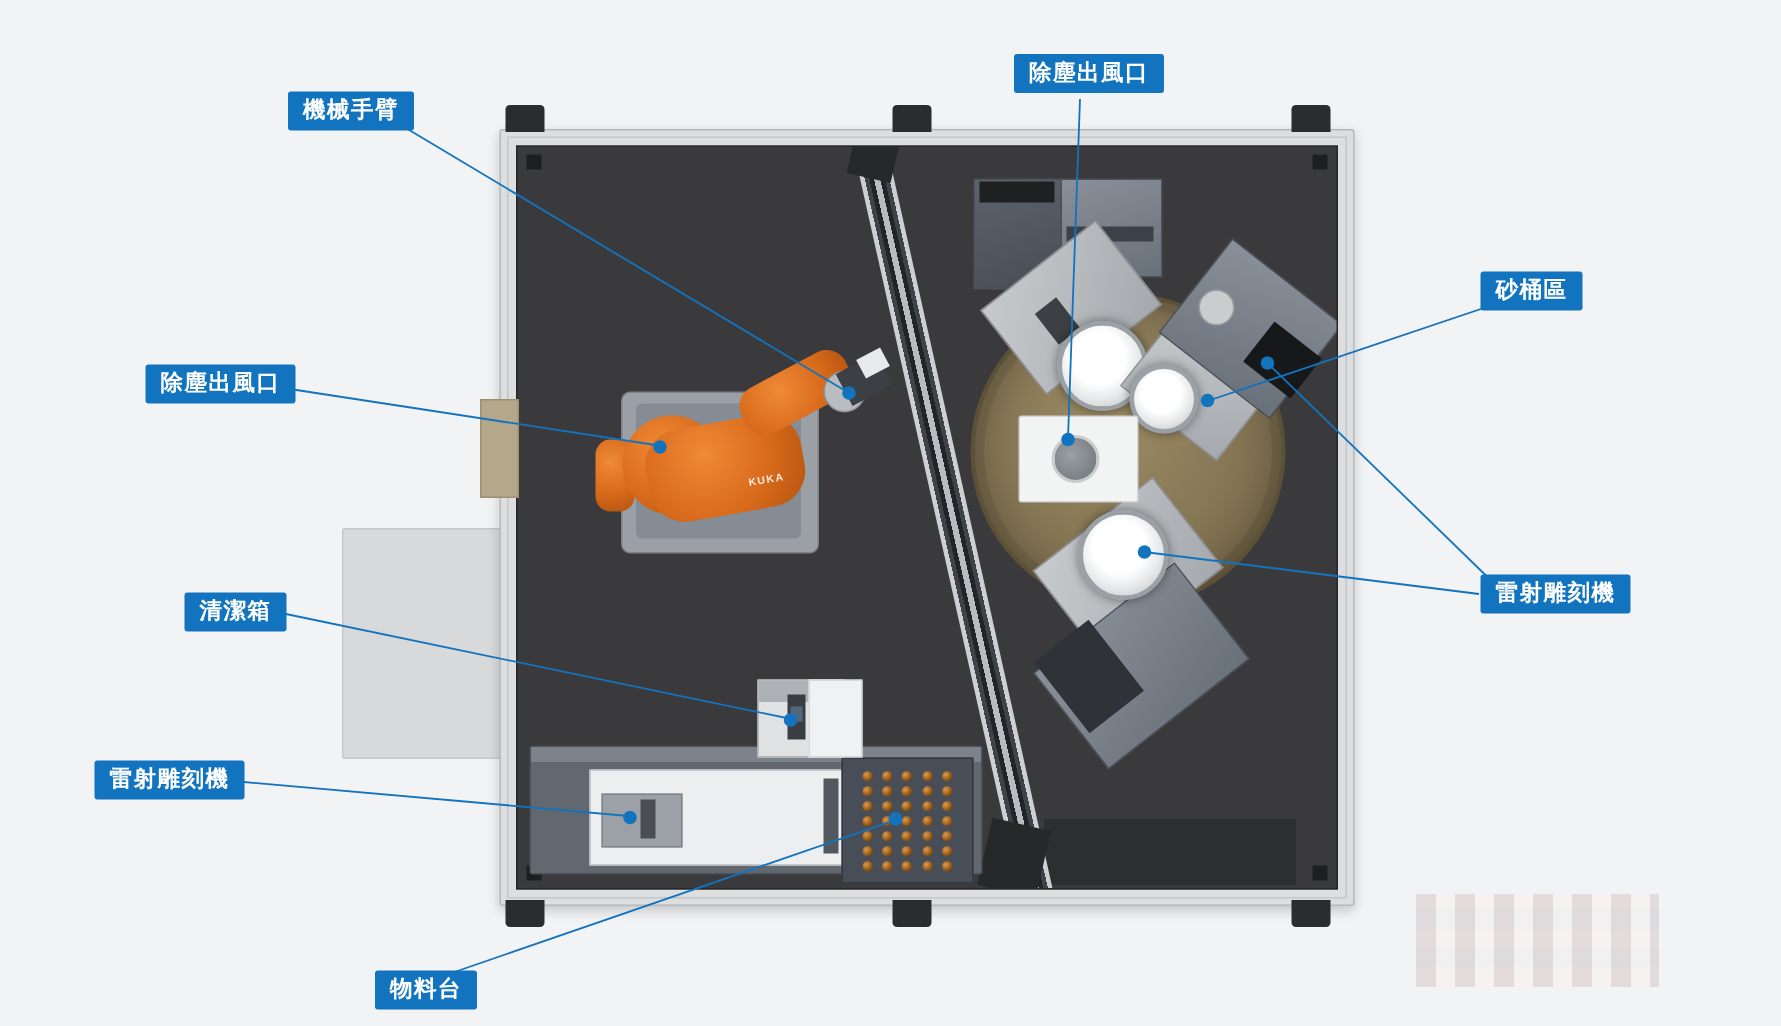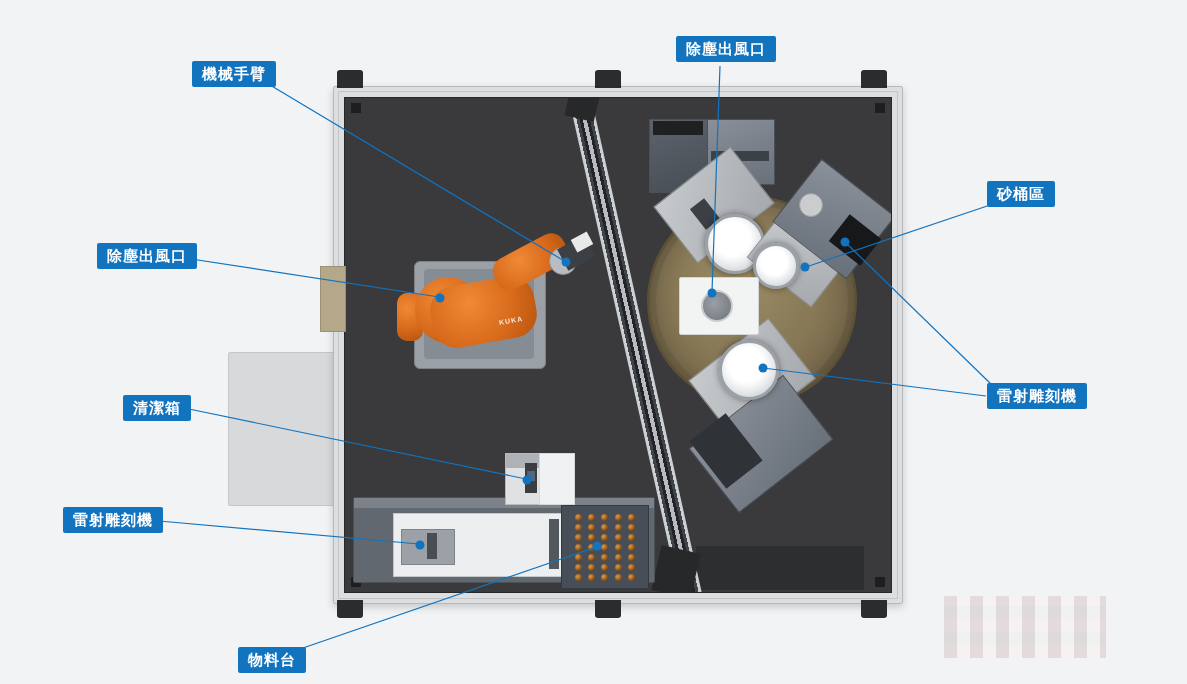--- a/index.html
+++ b/index.html
@@ -193,15 +193,15 @@
     </g>
   </svg>
 
   <div class="label" style="left:192px;top:61px;">機械手臂</div>
   <div class="label" style="left:676px;top:36px;text-align:center;">除塵出風口</div>
   <div class="label" style="left:987px;top:181px;">砂桶區</div>
   <div class="label" style="left:97px;top:243px;">除塵出風口</div>
   <div class="label" style="left:987px;top:383px;">雷射雕刻機</div>
   <div class="label" style="left:123px;top:395px;">清潔箱</div>
   <div class="label" style="left:63px;top:507px;">雷射雕刻機</div>
-  <div class="label" style="left:238px;top:647px;">物料台</div>
+  <div class="label" style="left:250px;top:647px;">物料台</div>
 
 </div>
 
 </body></html>

